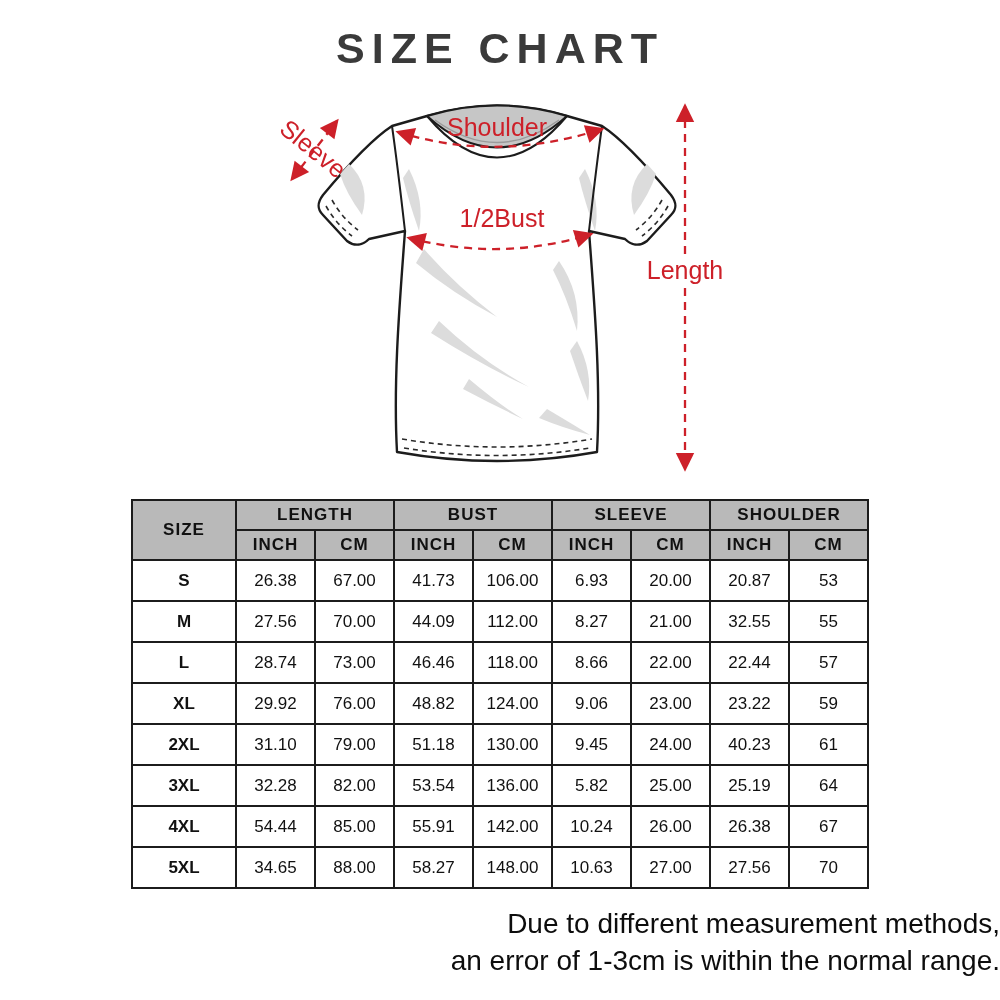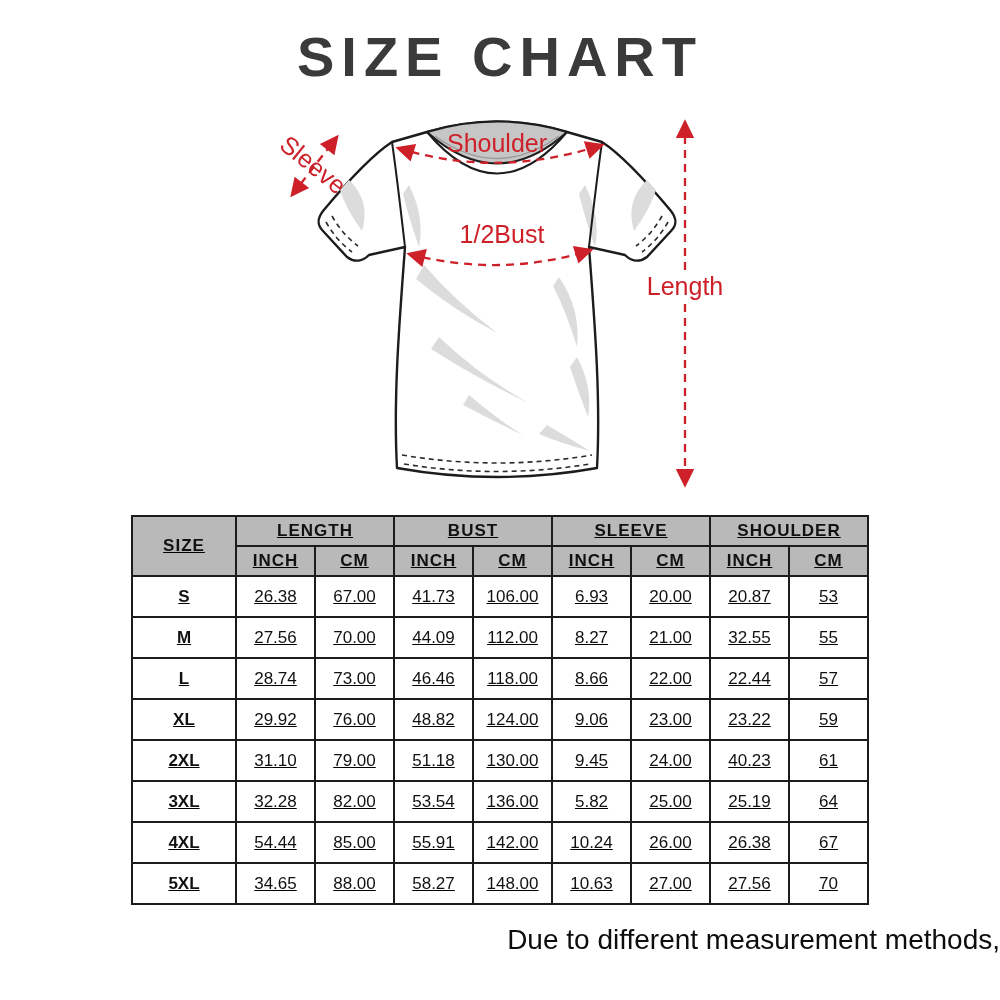--- a/index.html
+++ b/index.html
@@ -10,21 +10,21 @@
   }
   *{box-sizing:border-box;margin:0;padding:0;}
   body{
     width:1000px;height:1000px;overflow:hidden;
     background:#ffffff;
     font-family:"Liberation Sans", sans-serif;
   }
   .page-title{
     margin-top:24px;
     text-align:center;
-    font-size:56px;
+    font-size:43px;
     font-weight:900;
     letter-spacing:7px;
     color:var(--title-color);
   }
   .diagram{
     margin-top:6px;
     display:flex;
     justify-content:center;
   }
   .diagram svg{display:block;}
@@ -35,21 +35,20 @@
   .collar-rib{fill:none;stroke:#9a9a9a;stroke-width:1.5;}
   .stitch{fill:none;stroke:#2a2a2a;stroke-width:1.6;stroke-dasharray:5 4;}
   .red-mark{fill:none;stroke:var(--accent);stroke-width:2.3;stroke-dasharray:8 6;}
   .red-fill{fill:var(--accent);stroke:none;}
   .red-text{fill:var(--accent);font-size:25px;font-family:"Liberation Sans",sans-serif;}
   .size-table{
     border-collapse:collapse;
     margin:10px auto 17px auto;
     width:738px;
     table-layout:fixed;
-    text-decoration:underline;
   }
   .size-table th,.size-table td{
     border:2px solid var(--line);
     text-align:center;
     vertical-align:middle;
     color:#111;
   }
   .size-table thead th{
     background:var(--header-bg);
     font-size:17px;
@@ -258,13 +257,14 @@
         <td>10.63</td>
         <td>27.00</td>
         <td>27.56</td>
         <td>70</td>
       </tr>
     </tbody>
 </table>
 
 <div class="footer-note">
   <div>Due to different measurement methods,</div>
+  <div>an error of 1-3cm is within the normal range.</div>
 </div>
 
 </body></html>

